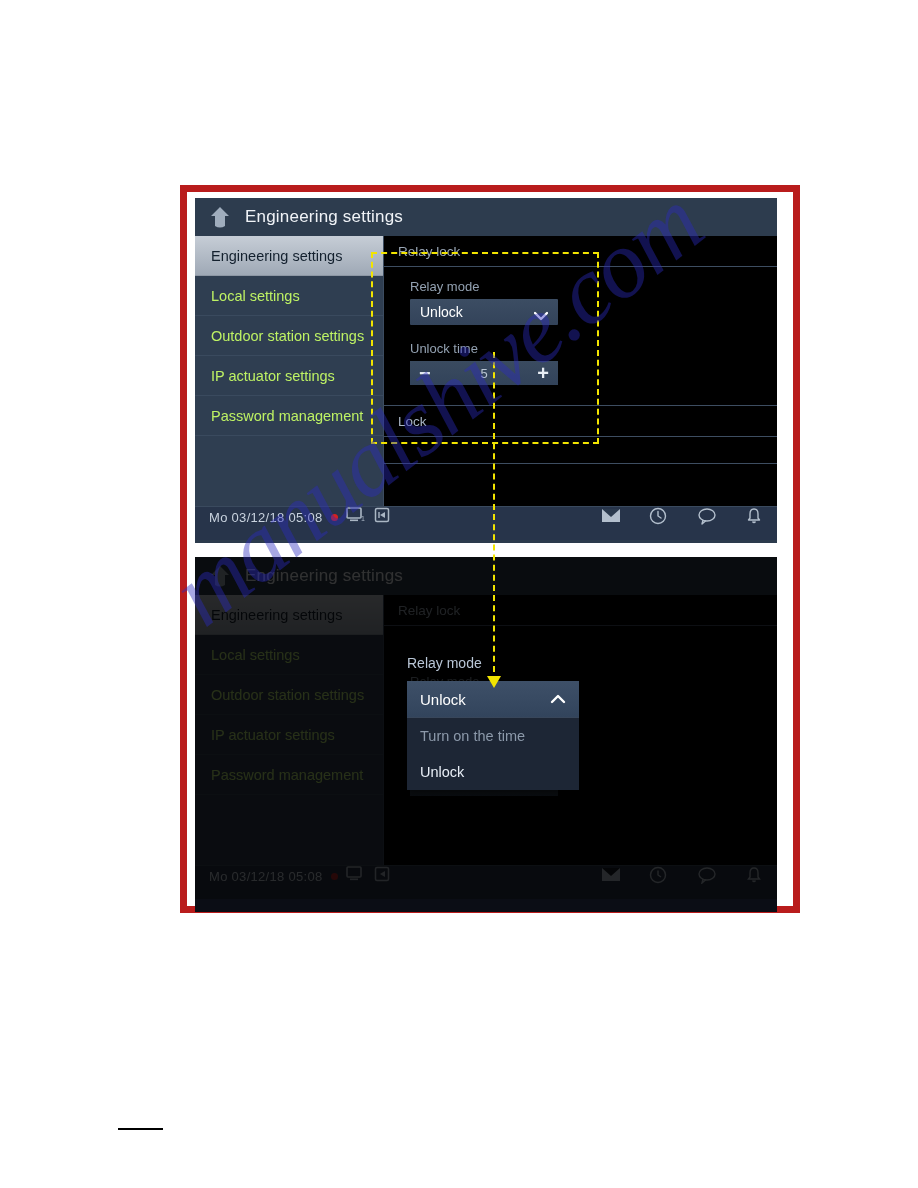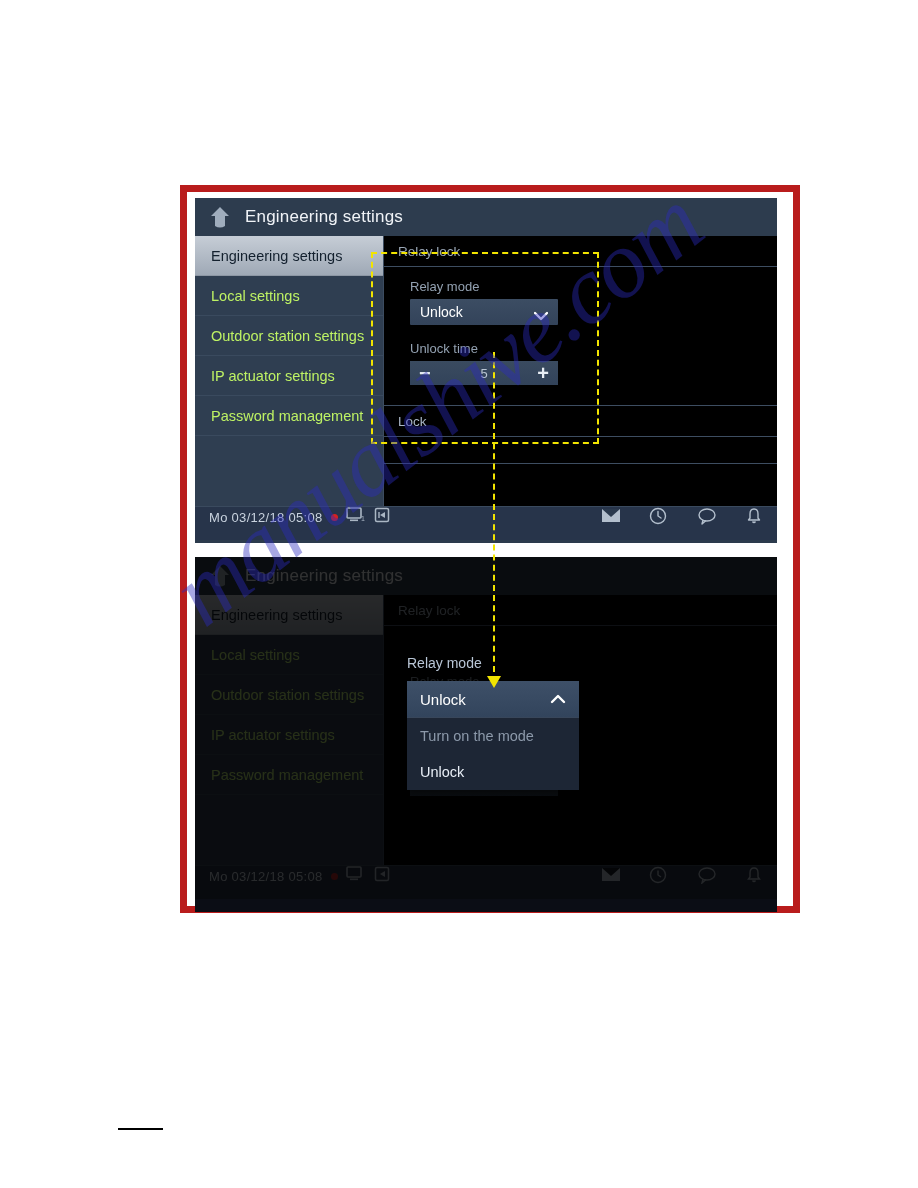--- a/index.html
+++ b/index.html
@@ -452,21 +452,21 @@
           <div class="dd-sel">
             <span class="txt">Unlock</span>
             <span>
               <svg viewBox="0 0 16 10" width="16" height="10">
                 <path d="M2 8 L8 2 L14 8" stroke="#ffffff" stroke-width="2.4" fill="none" stroke-linecap="round" stroke-linejoin="round"></path>
               </svg>
             </span>
           </div>
           <div class="dd-divider"></div>
           <div class="dd-opt muted">
-            <span>Turn on the mode</span>
+            <span>Turn on the time</span>
           </div>
           <div class="dd-opt plain">
             <span>Unlock</span>
           </div>
         </div>
       </div>
     </div>
   </div>
 
   <div class="annot hl-box"></div>

